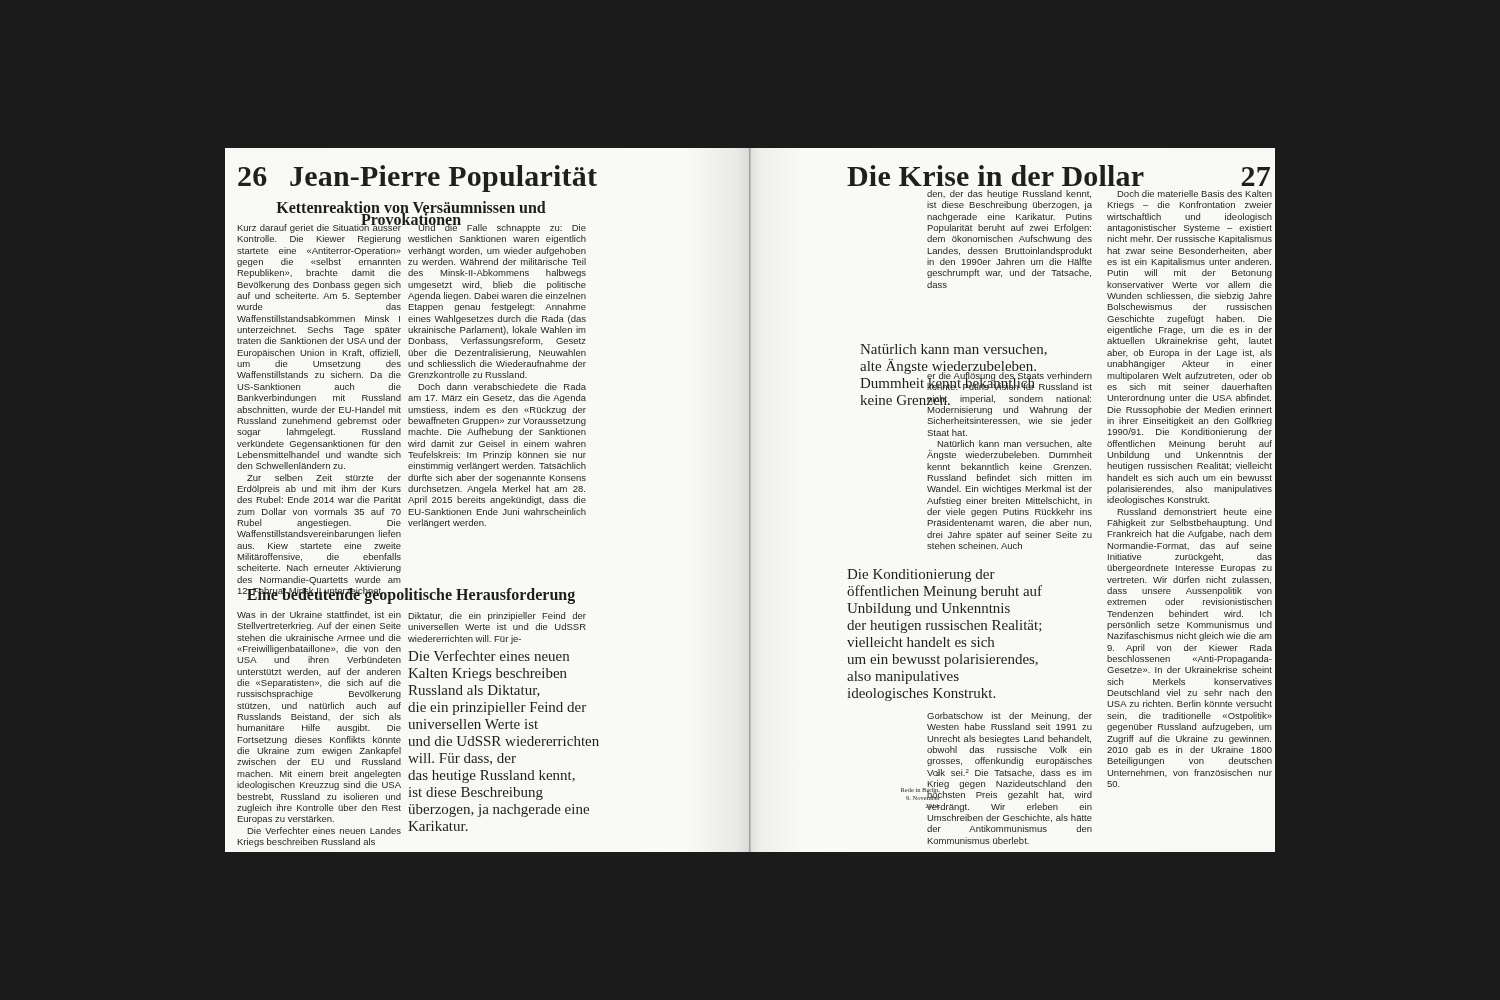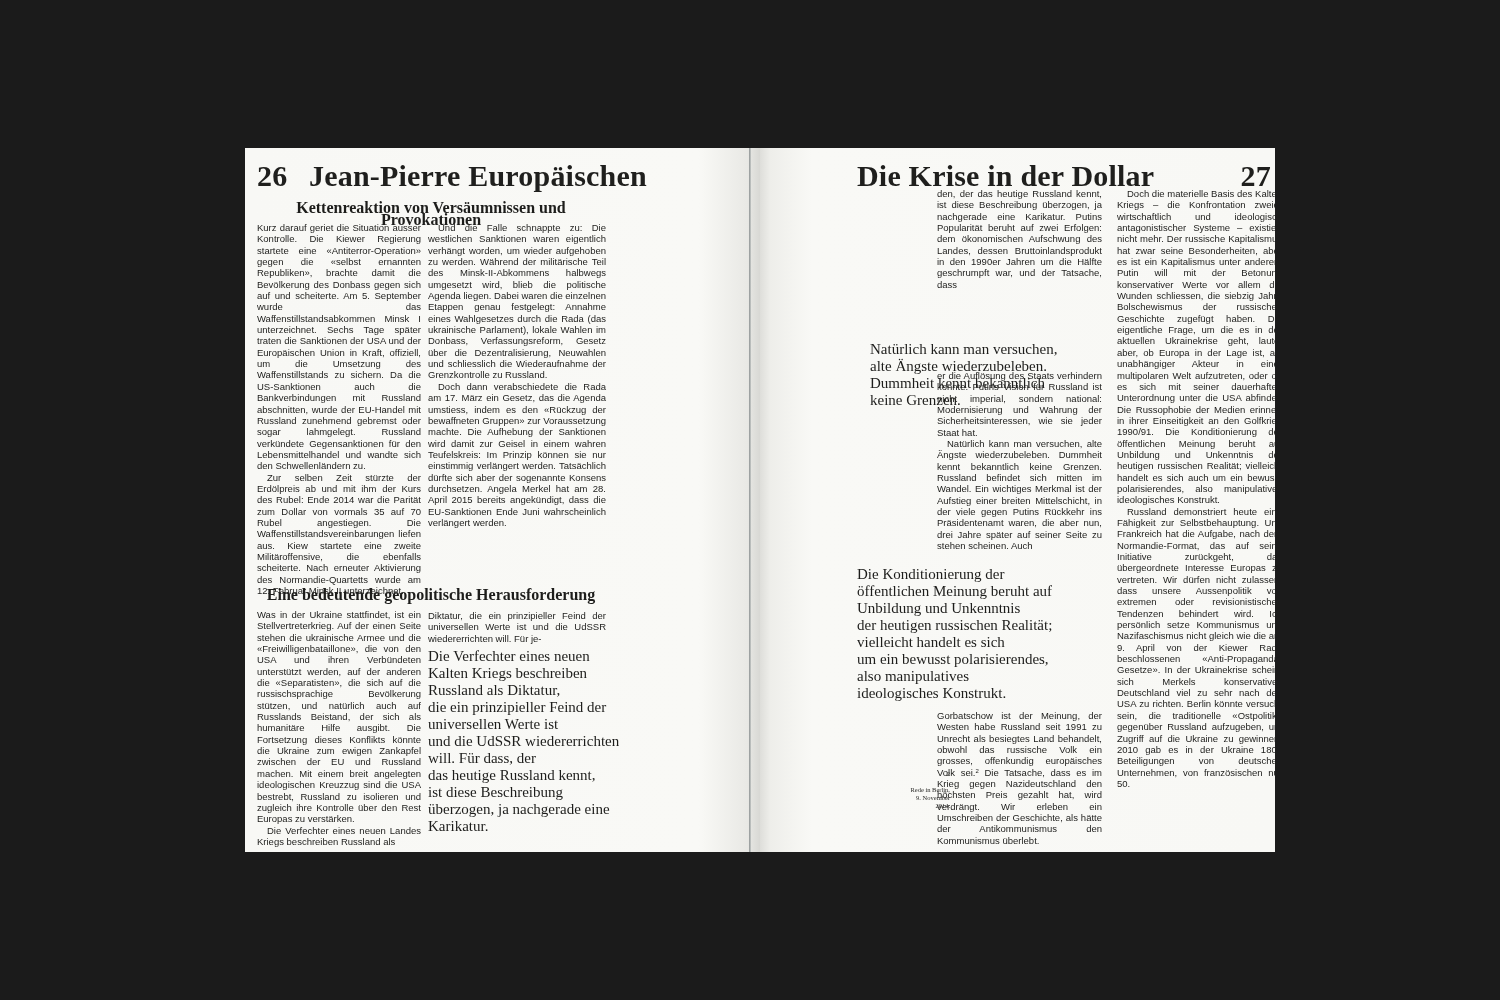--- a/index.html
+++ b/index.html
@@ -19,21 +19,21 @@
     display: flex;
   }
   .page {
     position: relative;
     width: 525px;
     height: 704px;
     color: #1d1d1b;
     overflow: hidden;
   }
   .page.left  { background: linear-gradient(to right, #f8f8f5 0%, #f9f9f6 88%, #ececе8 97%, #e9e9e5 97.5%, #d8d8d4 100%); }
-  .page.left  { background: linear-gradient(to right, #f8f8f5 0%, #f9f9f6 88%, #e9e9e5 97.5%, #d8d8d4 100%); margin-left: 20px; }
+  .page.left  { background: linear-gradient(to right, #f8f8f5 0%, #f9f9f6 88%, #e9e9e5 97.5%, #d8d8d4 100%); }
   .page.right { background: linear-gradient(to left,  #f8f8f5 0%, #f9f9f6 90%, #eeeeea 98%, #dededa 100%); }
   .fold {
     position: absolute;
     left: 524px;
     top: 0;
     width: 2px;
     height: 704px;
     background: linear-gradient(to right, #8f9494, #c8cbc9);
   }
   .ph-num, .ph-title {
@@ -91,21 +91,21 @@
   }
   .sidenote .marker { display: block; }
 </style>
 </head>
 <body>
 
 <div class="spread">
 
   <div class="page left">
     <div class="ph-num" style="left:12px; top:12px;">26</div>
-    <div class="ph-title" style="left:64px; top:12px;">Jean-Pierre Europäischen</div>
+    <div class="ph-title" style="left:64px; top:12px;">Jean-Pierre Popularität</div>
     <div class="subtitle" style="left:12px; top:54px; width:348px;">Kettenreaktion von Versäumnissen und Provokationen</div>
 
     <div class="bt" style="left:12px; top:74px; width:164px;">
       <p>Kurz darauf geriet die Situation ausser Kontrolle. Die Kiewer Regierung startete eine «Antiterror-Operation» gegen die «selbst ernannten Republiken», brachte damit die Bevölkerung des Donbass gegen sich auf und scheiterte. Am 5. September wurde das Waffenstillstandsabkommen Minsk I unterzeichnet. Sechs Tage später traten die Sanktionen der USA und der Europäischen Union in Kraft, offiziell, um die Umsetzung des Waffenstillstands zu sichern. Da die US-Sanktionen auch die Bankverbindungen mit Russland abschnitten, wurde der EU-Handel mit Russland zunehmend gebremst oder sogar lahmgelegt. Russland verkündete Gegensanktionen für den Lebensmittelhandel und wandte sich den Schwellenländern zu.</p>
       <p class="indent">Zur selben Zeit stürzte der Erdölpreis ab und mit ihm der Kurs des Rubel: Ende 2014 war die Parität zum Dollar von vormals 35 auf 70 Rubel angestiegen. Die Waffenstillstandsvereinbarungen liefen aus. Kiew startete eine zweite Militäroffensive, die ebenfalls scheiterte. Nach erneuter Aktivierung des Normandie-Quartetts wurde am 12. Februar Minsk II unterzeichnet.</p>
     </div>
 
     <div class="crosshead" style="left:12px; top:441px; width:348px;">Eine bedeutende geopolitische Herausforderung</div>
 
     <div class="bt" style="left:12px; top:461px; width:164px;">

